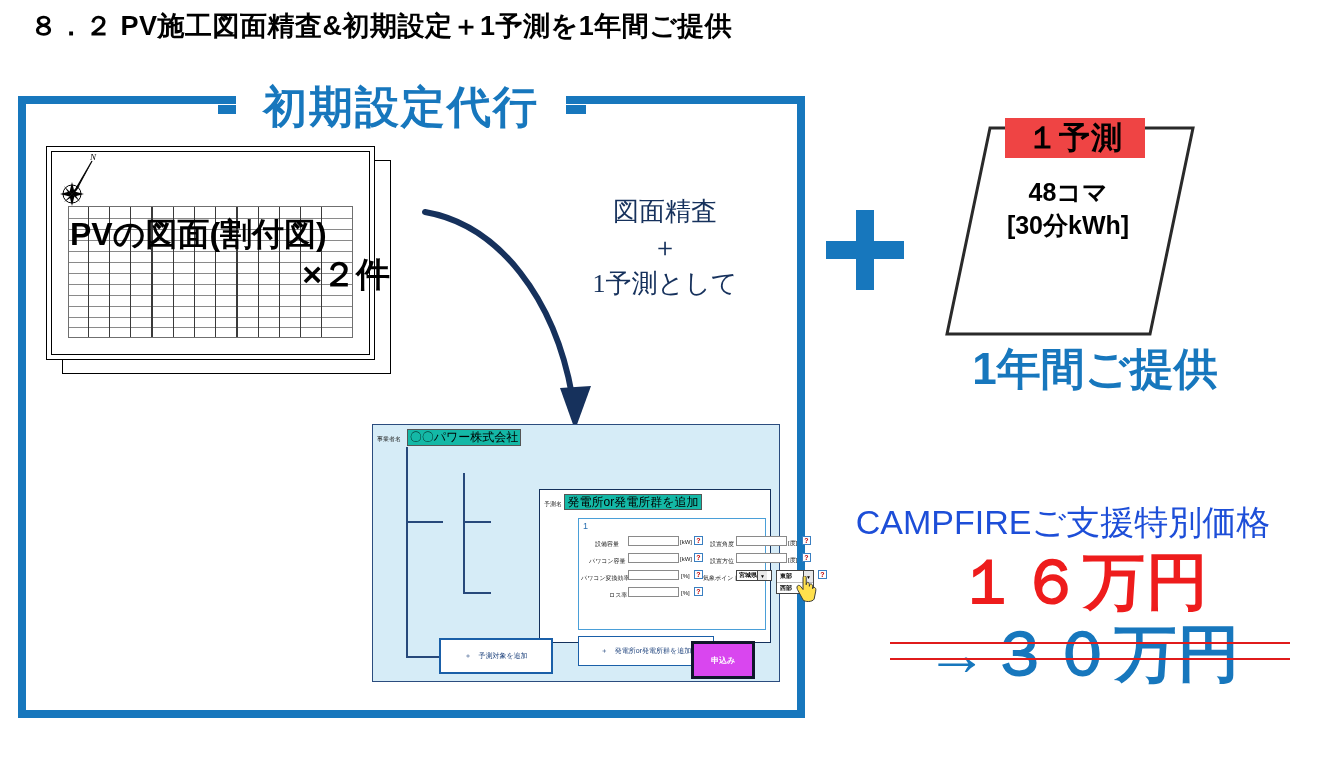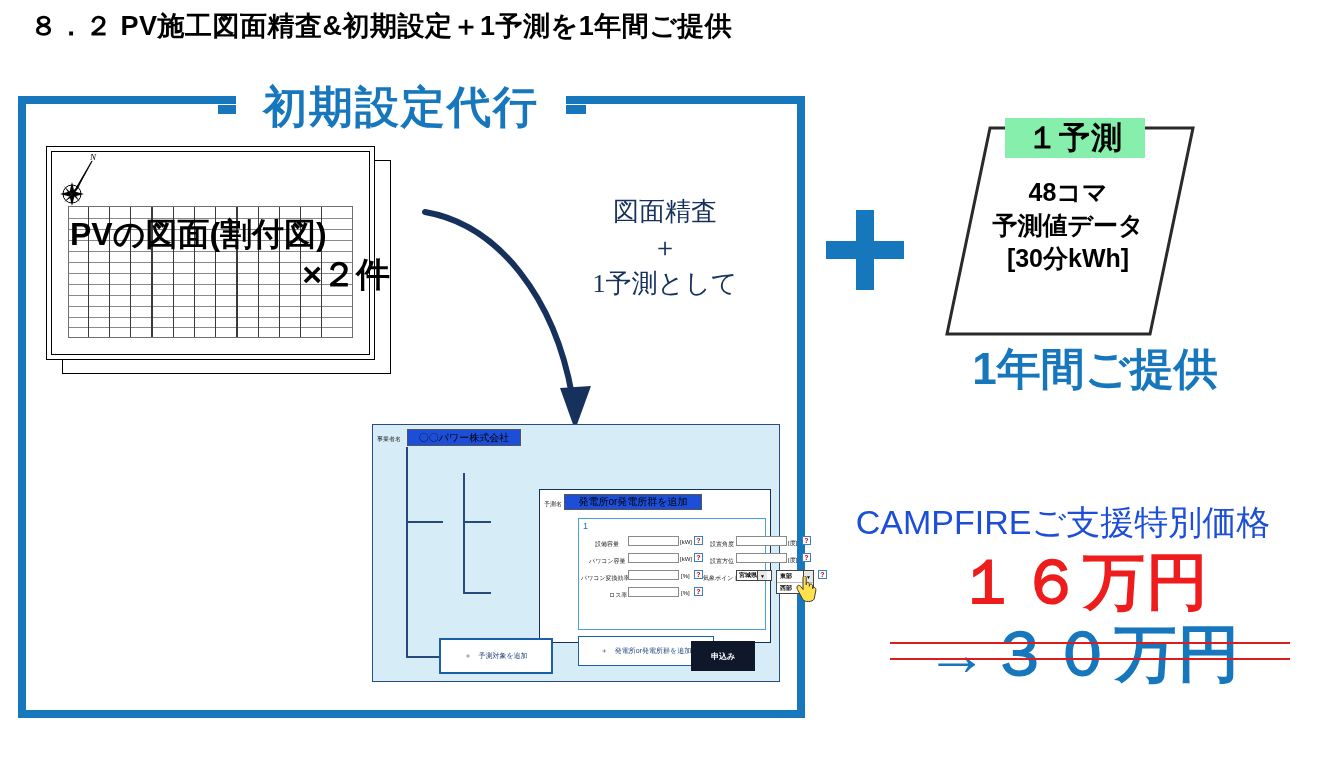--- a/index.html
+++ b/index.html
@@ -43,22 +43,22 @@
      font-size:26px;line-height:1.38;color:#16315C;
      font-family:"Liberation Serif","DejaVu Serif",serif;}
 
   
   #curve-arrow{position:absolute;left:405px;top:190px;width:210px;height:250px;}
 
   
   #app-shot{position:absolute;left:372px;top:424px;width:408px;height:258px;
             background:#D6ECF7;border:1px solid #2B4C7E;box-sizing:border-box;}
   .lbl{font-size:6px;color:#1a1a1a;white-space:nowrap;}
-  .txtbox{background:#1d4ed8;border:1px solid #555;box-sizing:border-box;
-          font-size:10px;display:flex;align-items:center;justify-content:center;
+  .txtbox{background:#14b8a6;border:1px solid #555;box-sizing:border-box;
+          font-size:12px;display:flex;align-items:center;justify-content:center;
           white-space:nowrap;color:#000;}
   .inputbox{background:#fff;border:1px solid #8a8a8a;box-sizing:border-box;}
   .qmark{width:9px;height:9px;border:1px solid #3a7fc1;background:#fff;color:#c00000;
          font-size:7px;line-height:8px;text-align:center;box-sizing:border-box;font-weight:700;}
   .unit{font-size:6px;color:#111;}
   .ddl{background:#fff;border:1px solid #444;box-sizing:border-box;display:flex;
        align-items:center;font-size:6px;font-weight:700;padding-left:2px;}
   .ddl-arrow{width:9px;height:100%;border-left:1px solid #444;display:flex;
        align-items:center;justify-content:center;font-size:5px;background:#e8e8e8;}
   .addbtn{background:#fff;border:1px solid #1a5fa8;box-sizing:border-box;
@@ -66,21 +66,21 @@
   .conn{position:absolute;background:#27497b;}
   #panel-inner{position:absolute;left:166px;top:64px;width:232px;height:154px;
        border:1px solid #14315c;box-sizing:border-box;background:#fff;}
   #panel-unit{position:absolute;left:114px;top:30px;width:290px;height:114px;
        border:1px solid #4a9fd8;box-sizing:border-box;background:#fff;}
 
   
   #plus-sign{position:absolute;left:826px;top:210px;width:78px;height:80px;}
   #para-wrap{position:absolute;left:945px;top:126px;width:250px;height:210px;}
   #para-title{position:absolute;left:1005px;top:118px;width:140px;height:40px;
-      background:#86efac;text-align:center;font-size:31px;font-weight:700;color:#000;
+      background:#ef4444;text-align:center;font-size:31px;font-weight:700;color:#000;
       line-height:40px;white-space:nowrap;letter-spacing:1px;}
   #para-body{position:absolute;left:958px;top:176px;width:220px;text-align:center;
       font-size:25px;font-weight:700;line-height:1.32;color:#000;white-space:nowrap;}
   #year-provide{position:absolute;left:905px;top:340px;width:380px;text-align:center;
       font-size:44px;font-weight:700;color:#1777BD;white-space:nowrap;}
 
   
   #price-head{position:absolute;left:828px;top:500px;width:470px;text-align:center;
       font-size:34px;color:#1d4ed8;white-space:nowrap;}
   #price-new{position:absolute;left:868px;top:540px;width:430px;text-align:center;
@@ -229,37 +229,36 @@
       <svg viewBox="0 0 30 34" style="position:absolute;left:216px;top:57px;width:24px;height:27px;">
         <path d="M10,2 L10,17 L7,13 C4,10 1,13 3,17 L10,30 C12,33 22,33 24,29 L26,19 C27,14 23,13 22,16 L22,13 C22,9 18,9 18,13 L18,11 C18,7 14,7 14,11 L14,2 C14,-1 10,-1 10,2 Z" fill="#FFE04D" stroke="#333" stroke-width="1.2"></path>
       </svg>
     </div>
 
     <div class="addbtn" style="position:absolute;left:38px;top:146px;width:136px;height:30px;justify-content:center;">＋　発電所or発電所群を追加</div>
   </div>
 
   <div class="addbtn" style="position:absolute;left:66px;top:213px;width:114px;height:36px;justify-content:center;border-width:2px;">＋　予測対象を追加</div>
 
-  <div style="position:absolute;left:318px;top:216px;width:64px;height:30px;background:#0f172a;
-              border:5px solid #0f172a;box-sizing:border-box;color:#fff;font-size:8px;font-weight:700;
+  <div style="position:absolute;left:318px;top:216px;width:64px;height:38px;background:#d946ef;
+              border:3px solid #0f172a;box-sizing:border-box;color:#fff;font-size:8px;font-weight:700;
               display:flex;align-items:center;justify-content:center;">申込み</div>
 </div>
 
 <svg id="plus-sign" viewBox="0 0 78 80">
   <rect x="30" y="0" width="18" height="80" fill="#1777BD"></rect>
   <rect x="0" y="31" width="78" height="18" fill="#1777BD"></rect>
 </svg>
 
 <svg id="para-wrap" viewBox="0 0 250 210">
   <polygon points="45,2 248,2 205,208 2,208" fill="#fff" stroke="#2a2a2a" stroke-width="3"></polygon>
 </svg>
 <div id="para-title">１予測</div>
 <div id="para-body">
   <div>48コマ</div>
-  <div>予測値データ</div>
   <div>[30分kWh]</div>
 </div>
 
 <div id="year-provide">1年間ご提供</div>
 
 <div id="price-head">CAMPFIREご支援特別価格</div>
 <div id="price-new">１６万円</div>
 <div id="price-old-wrap">
   <div id="price-old">→３０万円</div>
   <div class="strike" style="top:30px;"></div>

